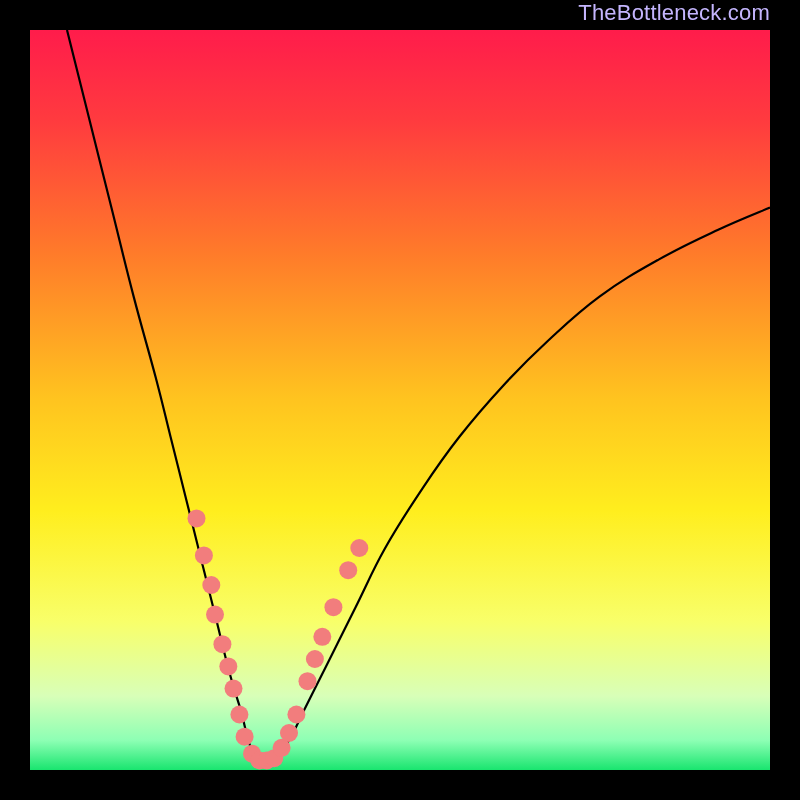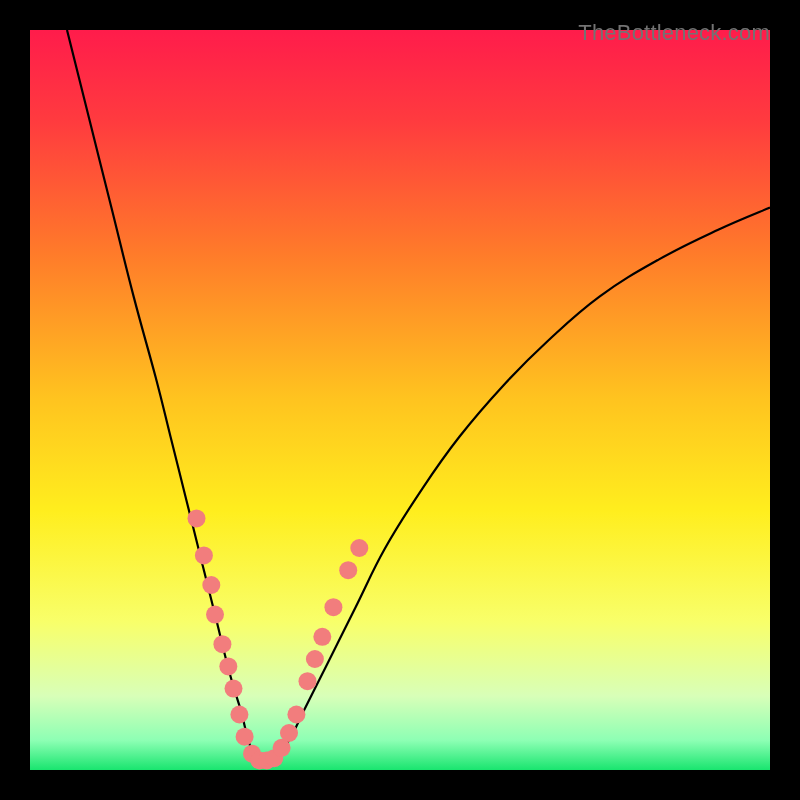--- a/index.html
+++ b/index.html
@@ -32,25 +32,25 @@
   }
   .svg-layer {
     position: absolute;
     left: 0;
     top: 0;
     width: 100%;
     height: 100%;
   }
   .watermark {
     position: absolute;
-    top: 20px;
+    top: 0;
     right: 30px;
     font-family: Arial, Helvetica, sans-serif;
     font-size: 22px;
-    color: #737373;
+    color: #c4b5fd;
     font-weight: 500;
     letter-spacing: 0.2px;
     text-align: right;
   }
 </style>
 </head>
 <body>
 
 <div class="container">
   <div class="plot-area">

